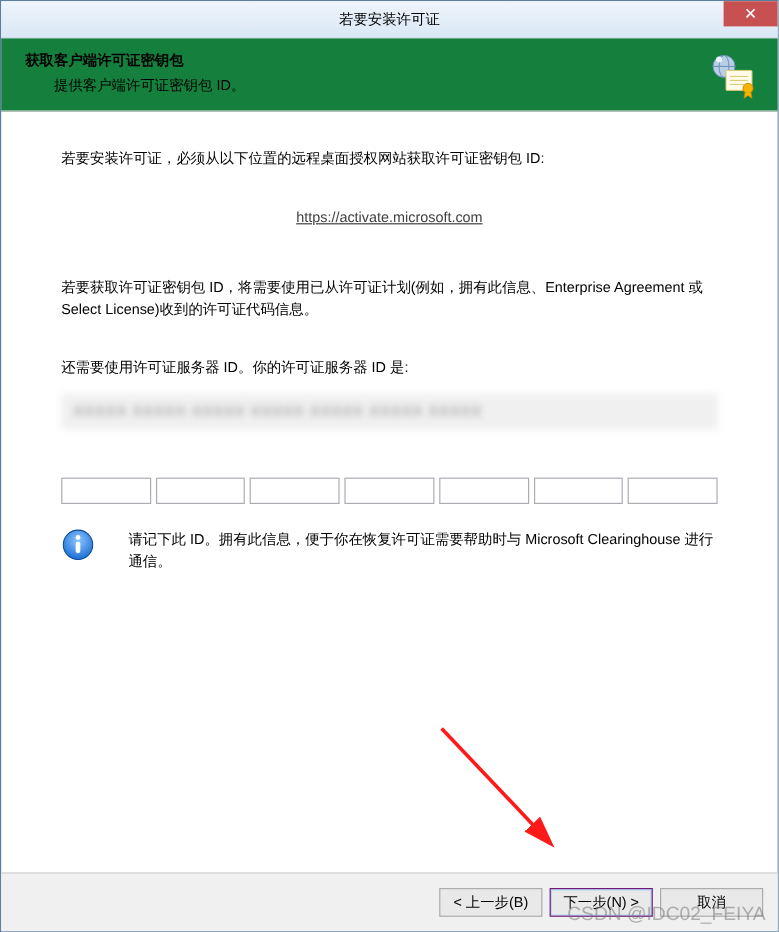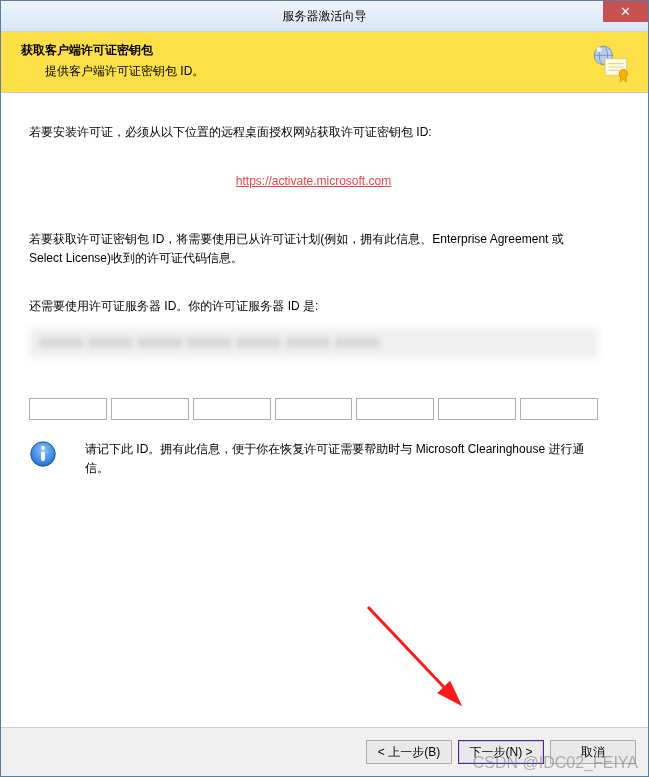--- a/index.html
+++ b/index.html
@@ -42,21 +42,21 @@
     color: #fff;
     display: flex;
     align-items: center;
     justify-content: center;
     font-family: Arial, sans-serif;
     font-size: 13px;
     cursor: pointer;
   }
   .header {
     padding: 10px 20px 12px 20px;
-    background: #fde047;
+    background: #15803d;
     border-bottom: 1px solid #d0d0d0;
     position: relative;
   }
   .header-title {
     font-weight: bold;
     color: #000;
     margin-bottom: 4px;
   }
   .header-sub {
     color: #000;
@@ -64,30 +64,30 @@
   }
   .header-icon {
     position: absolute;
     right: 18px;
     top: 10px;
     width: 40px;
     height: 40px;
   }
   .content {
     flex: 1;
-    padding: 30px 50px 10px 28px;
+    padding: 30px 50px 10px 50px;
     color: #000;
     line-height: 1.55;
     position: relative;
   }
   .para {
     margin-bottom: 30px;
   }
   .link {
-    color: #ef4444;
+    color: #404040;
     text-decoration: underline;
     cursor: pointer;
     display: block;
     text-align: center;
     margin: 14px 0 40px 0;
   }
   .server-id-box {
     background: #f0f0f0;
     height: 30px;
     margin-top: 12px;
@@ -170,21 +170,21 @@
     font-family: Arial, sans-serif;
     pointer-events: none;
   }
 </style>
 </head>
 <body>
 
 <div class="window">
 
   <div class="titlebar">
-    <span class="titlebar-title">服务器激活向导</span>
+    <span class="titlebar-title">若要安装许可证</span>
     <div class="close-btn">
       <span>✕</span>
     </div>
   </div>
 
   <div class="header">
     <div class="header-title">获取客户端许可证密钥包</div>
     <div class="header-sub">提供客户端许可证密钥包 ID。</div>
     <div class="header-icon">
       <svg viewBox="0 0 48 48" width="40" height="40">

